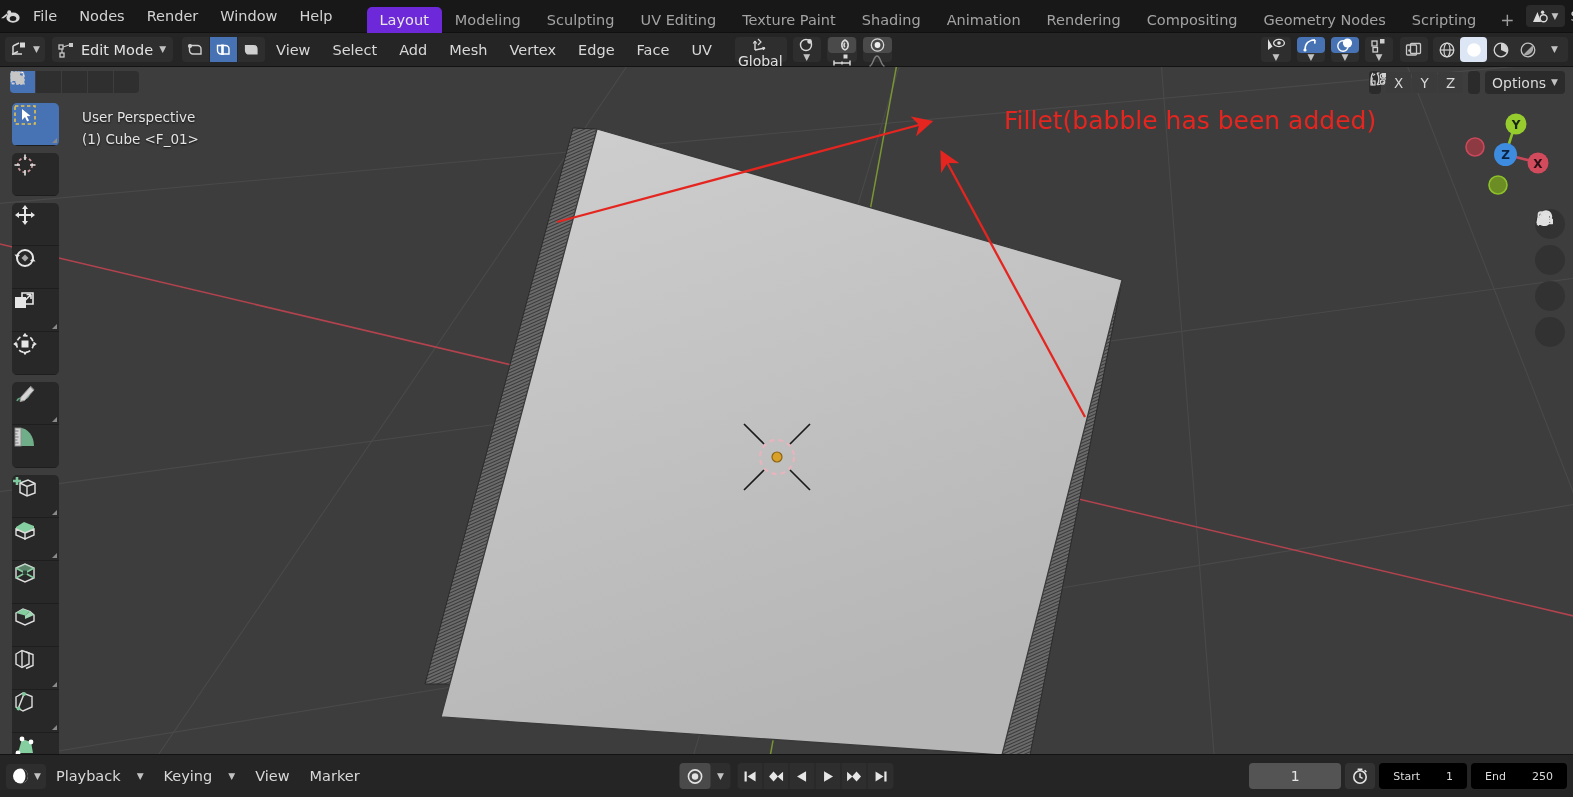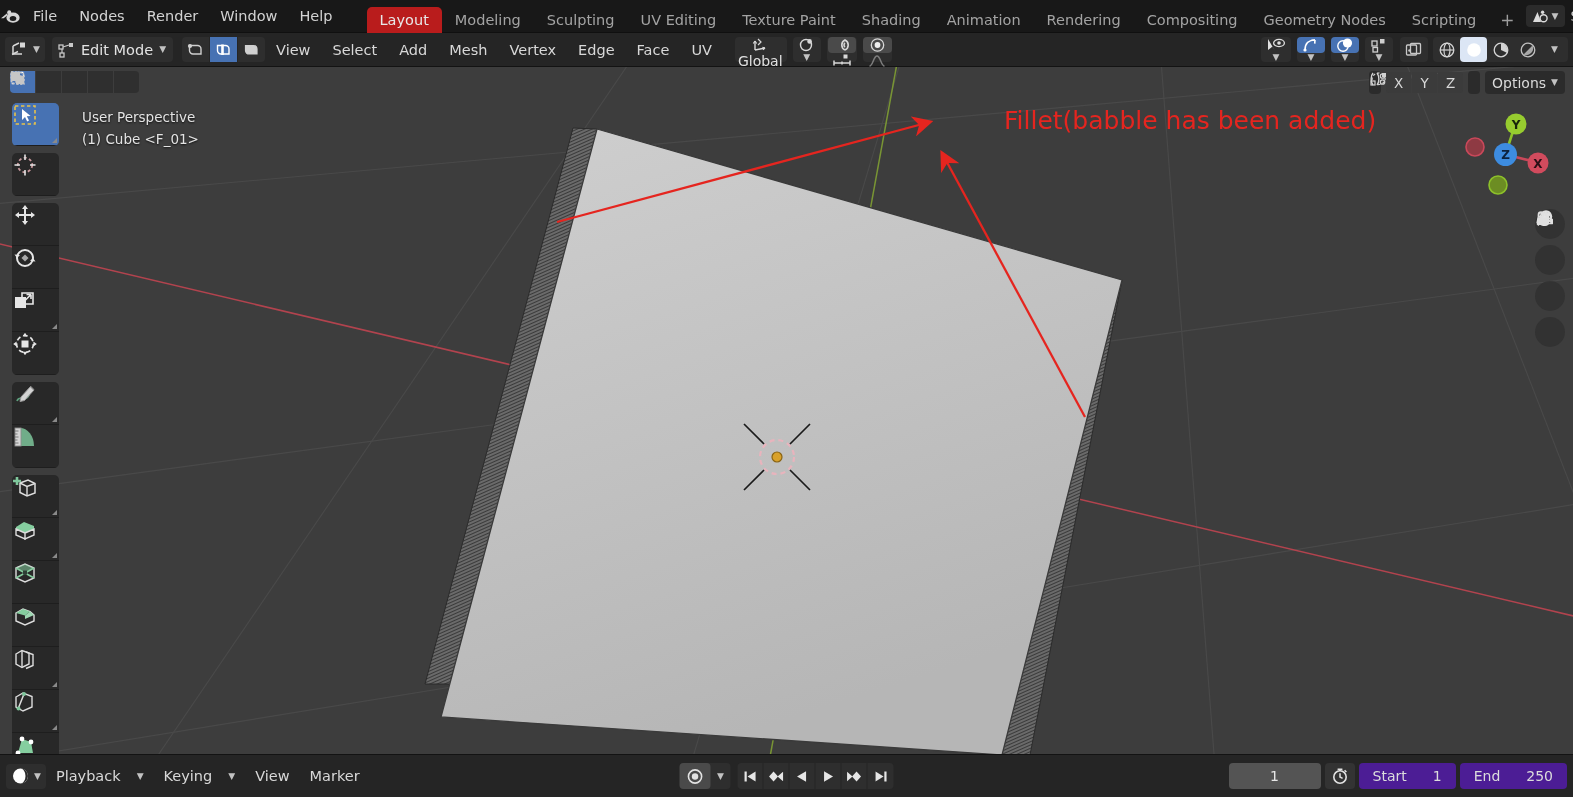--- a/index.html
+++ b/index.html
@@ -22,21 +22,21 @@
   .blender-logo { width: 34px; height: 33px; display: flex; align-items: center; justify-content: center; }
   .menu-item {
     font-size: 14.5px; color: #d2d2d2; padding: 0 11px; height: 33px;
     display: flex; align-items: center; cursor: default; white-space: nowrap;
   }
   .ws-tabs { display: flex; align-items: flex-end; height: 33px; margin-left: 23px; }
   .ws-tab {
     font-size: 14.5px; color: #a3a3a3; padding: 0 13px; height: 26px;
     display: flex; align-items: center; border-radius: 5px 5px 0 0; white-space: nowrap;
   }
-  .ws-tab.active { background: #b91c1c; color: #e8e8e8; text-align: right; }
+  .ws-tab.active { background: #6d28d9; color: #e8e8e8; text-align: right; }
   .ws-add { font-size: 17px; color: #9d9d9d; padding: 0 11px; height: 26px; display: flex; align-items: center; }
   .topbar-right { margin-left: auto; display: flex; align-items: center; height: 33px; padding-right: 4px; }
   .scene-chip {
     display: flex; align-items: center; gap: 3px; height: 22px; padding: 0 6px;
     background: #2b2b2b; border-radius: 4px;
   }
   .scene-name { font-size: 14px; color: #d2d2d2; padding-left: 6px; }
 
   
   .vheader {
@@ -167,23 +167,23 @@
     border-right: 1px solid #252525;
   }
   .playbtn:last-child { border-right: none; }
   .tl-right { margin-left: auto; display: flex; align-items: center; gap: 4px; }
   .frame-field {
     width: 92px; height: 26px; background: #545454; border-radius: 4px;
     display: flex; align-items: center; justify-content: center;
     color: #e6e6e6; font-size: 14px;
   }
   .se-field {
-    height: 26px; background: #4c1d95; border-radius: 4px;
+    height: 26px; background: #000000; border-radius: 4px;
     display: flex; align-items: center; gap: 26px; padding: 0 14px;
-    color: #dcdcdc; font-size: 14px;
+    color: #dcdcdc; font-size: 11px;
   }
   .clock-btn {
     width: 30px; height: 26px; background: #333; border-radius: 4px;
     display: flex; align-items: center; justify-content: center;
   }
   .anno-text {
     position: absolute; z-index: 25;
     font-size: 25px; color: #e5251f; white-space: nowrap;
     font-family: "DejaVu Sans", sans-serif;
   }

